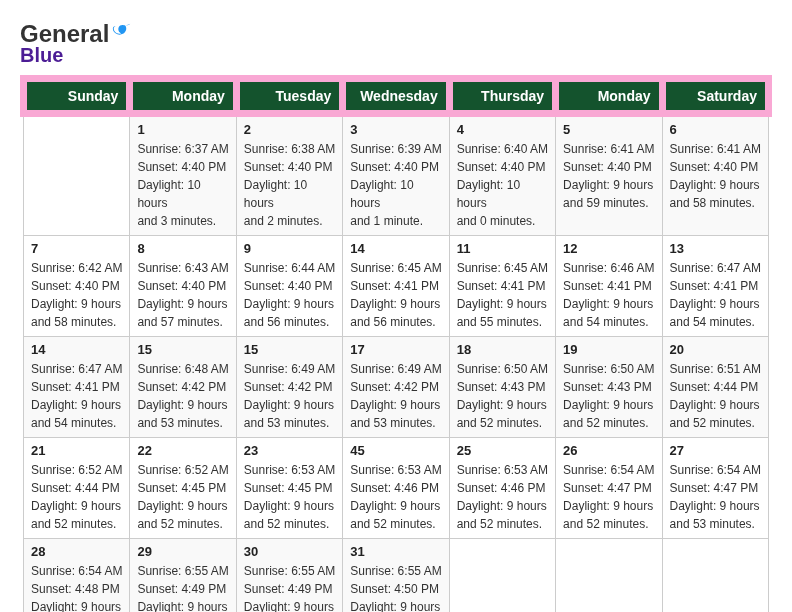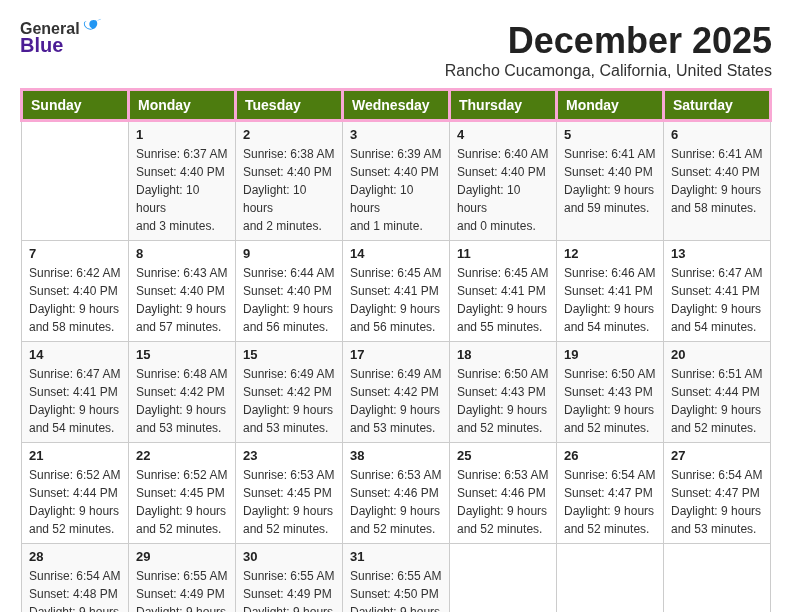--- a/index.html
+++ b/index.html
@@ -32,27 +32,27 @@
     .location-title {
       font-size: 16px;
       color: #333;
     }
     table {
       width: 100%;
       border-collapse: collapse;
       table-layout: fixed;
     }
     thead tr th {
-      background-color: #4d7c0f;
+      background-color: #14532d;
       color: #fff;
-      text-align: left;
+      text-align: right;
       padding: 6px 8px;
       font-size: 14px;
       font-weight: bold;
-      border: 3px solid #f9a8d4;
+      border: 7px solid #f9a8d4;
     }
     tbody tr td {
       border: 1px solid #ccc;
       vertical-align: top;
       padding: 5px 7px;
       height: 90px;
       background: #fff;
     }
     tbody tr:nth-child(odd) td {
       background: #f9f9f9;
@@ -72,30 +72,26 @@
     .empty-cell {
       background: #fff !important;
     }
   </style>
 </head>
 <body>
 
 <div class="header-area">
   <div class="logo">
     <div style="display:flex;align-items:center;">
-      <span style="font-size:16px;font-weight:bold;color:#333;">General</span>
+      <span style="font-size:24px;font-weight:bold;color:#333;">General</span>
       <svg width="22" height="22" viewBox="0 0 24 24" style="margin-left:2px;margin-top:-4px;">
         <path d="M21 3C19.5 4.5 17 5 14 4.5C13 4.3 11.5 4 10 5C8.5 6 8 7.5 8 9C8 11 9 12.5 11 13.5C9.5 14 8 14 6 13C4 12 3 10 3 8.5C3 7 4 6 5 5.5C3.5 5.5 2 6.5 2 8.5C2 11 4 13.5 7 14.5C9 15.2 11 15 13 14C14.5 13.3 16 11.5 16.5 9.5C17 7.5 16.5 5.5 15 4.5C17 4.8 19 4.2 21 3Z" fill="#2196F3"></path>
       </svg>
     </div>
     <span style="font-size:20px;font-weight:bold;color:#4c1d95;margin-top:-4px;">Blue</span>
-  </div>
-  <div class="title-area">
-    <div class="month-title">December 2025</div>
-    <div class="location-title">Rancho Cucamonga, California, United States</div>
   </div>
 </div>
 
 <table>
   <thead>
     <tr id="thead-row">
         <th>Sunday</th>
         <th>Monday</th>
         <th>Tuesday</th>
         <th>Wednesday</th>
@@ -199,21 +195,21 @@
         </td>
         <td>
           <span class="day-num">22</span>
           <div class="day-info">Sunrise: 6:52 AM<br>Sunset: 4:45 PM<br>Daylight: 9 hours<br>and 52 minutes.</div>
         </td>
         <td>
           <span class="day-num">23</span>
           <div class="day-info">Sunrise: 6:53 AM<br>Sunset: 4:45 PM<br>Daylight: 9 hours<br>and 52 minutes.</div>
         </td>
         <td>
-          <span class="day-num">38</span>
+          <span class="day-num">45</span>
           <div class="day-info">Sunrise: 6:53 AM<br>Sunset: 4:46 PM<br>Daylight: 9 hours<br>and 52 minutes.</div>
         </td>
         <td>
           <span class="day-num">25</span>
           <div class="day-info">Sunrise: 6:53 AM<br>Sunset: 4:46 PM<br>Daylight: 9 hours<br>and 52 minutes.</div>
         </td>
         <td>
           <span class="day-num">26</span>
           <div class="day-info">Sunrise: 6:54 AM<br>Sunset: 4:47 PM<br>Daylight: 9 hours<br>and 52 minutes.</div>
         </td>

